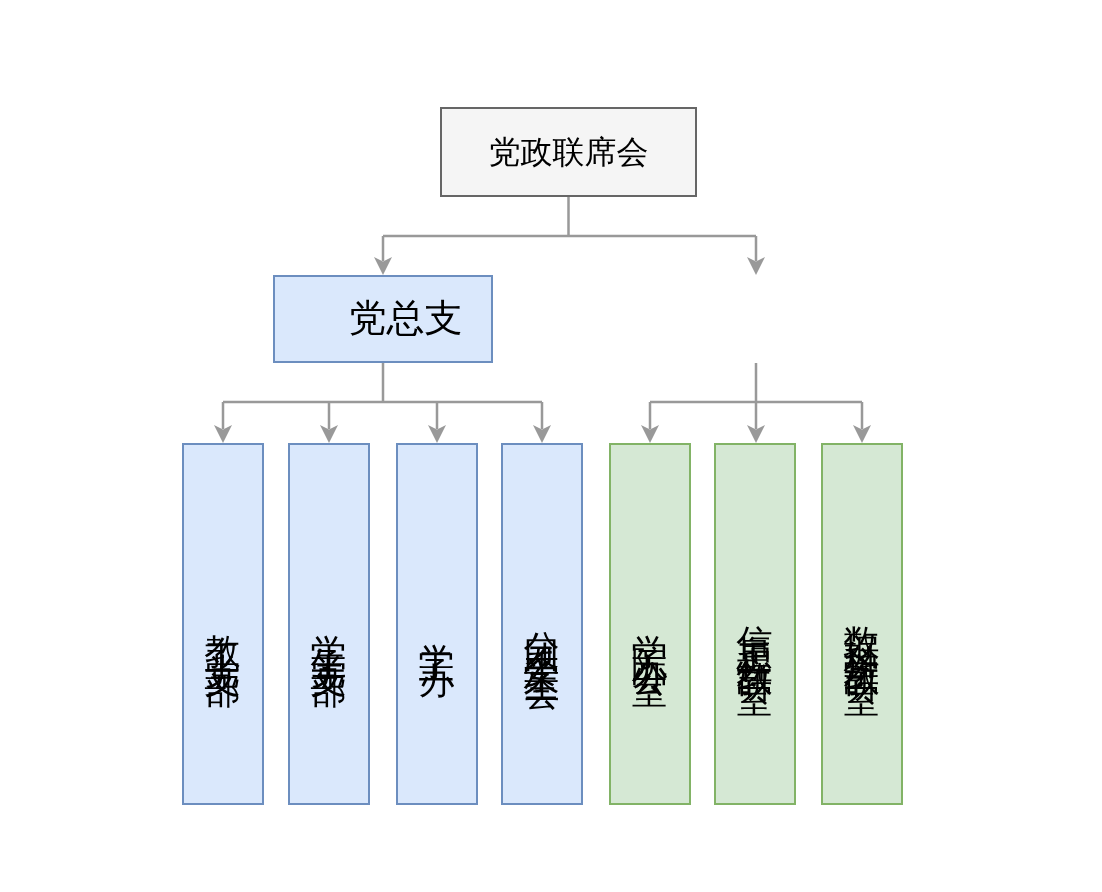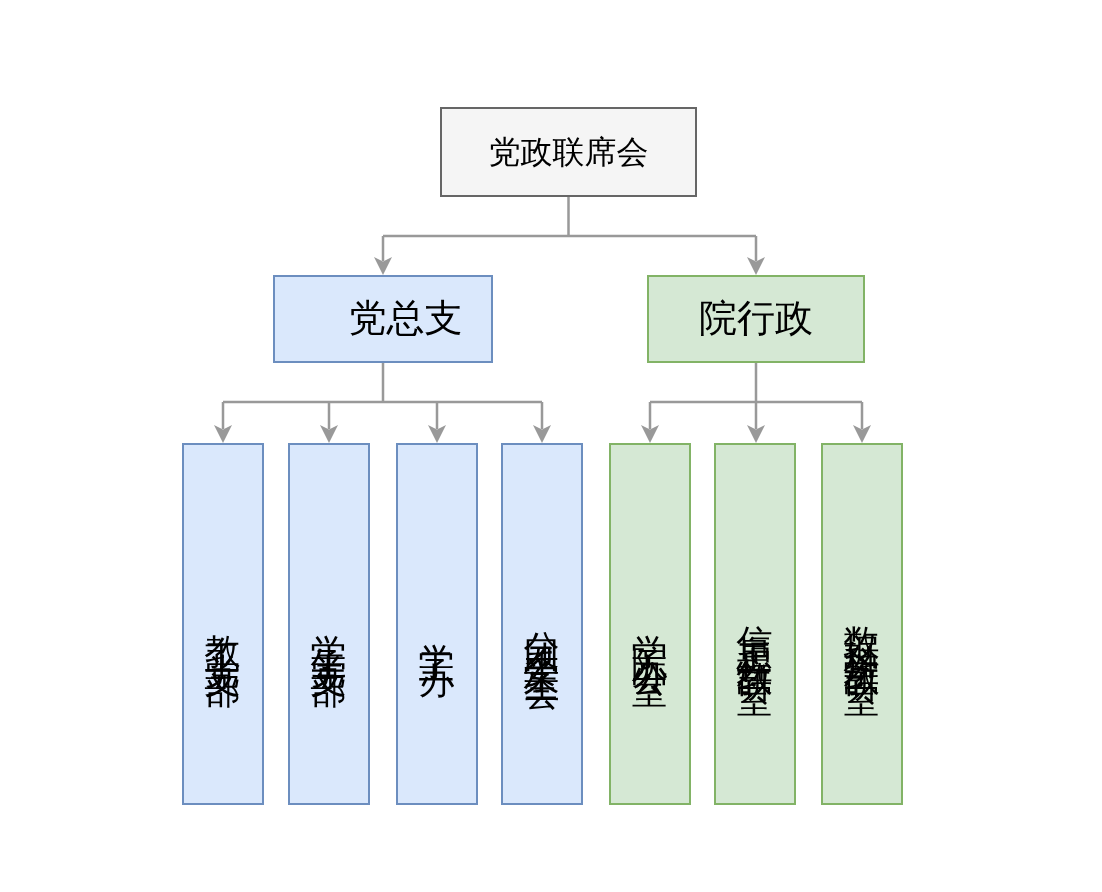--- a/index.html
+++ b/index.html
@@ -91,23 +91,20 @@
     </g>
   </svg>
 
   <div id="node-root" class="node root-node">
     <span>党政联席会</span>
   </div>
 
   <div id="node-party" class="node blue-node branch-node">
     <span>党总支</span>
   </div>
-  <div id="node-admin" class="node green-node branch-node">
-    <span>院行政</span>
-  </div>
 
   <div id="leaf-p0" class="node blue-node leaf-node">
     <span class="vtext">教工党支部</span>
   </div>
   <div id="leaf-p1" class="node blue-node leaf-node">
     <span class="vtext">学生党支部</span>
   </div>
   <div id="leaf-p2" class="node blue-node leaf-node">
     <span class="vtext">学工办</span>
   </div>

